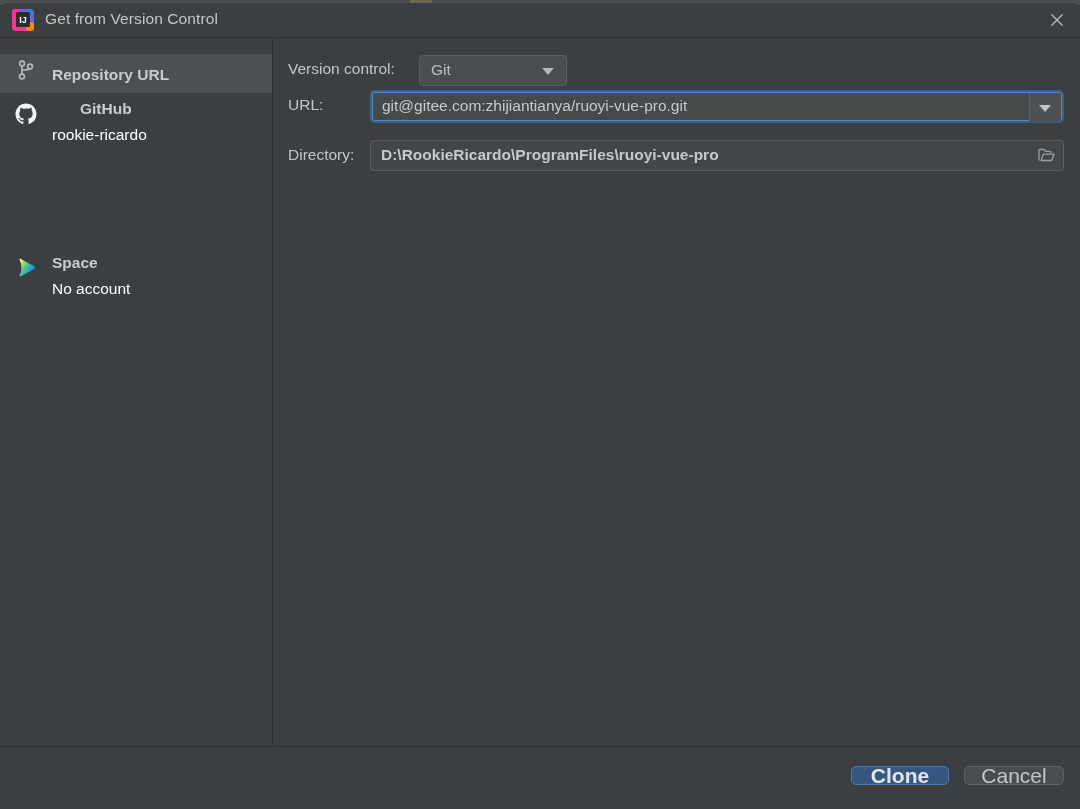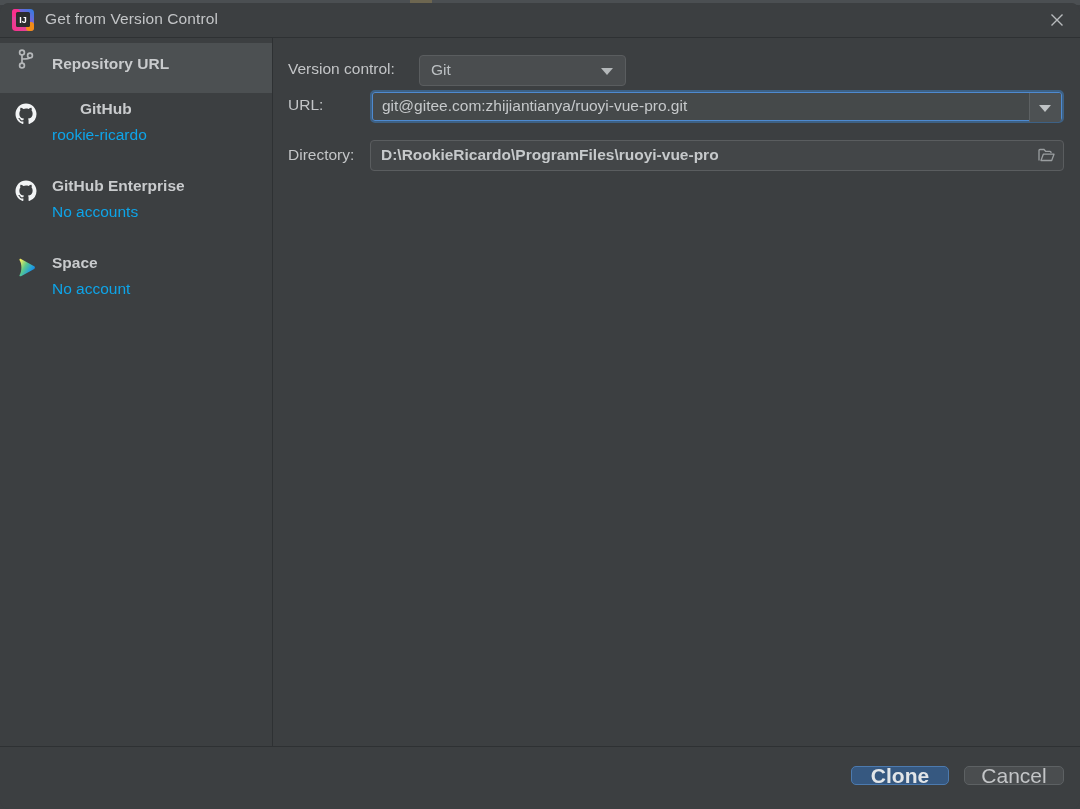--- a/index.html
+++ b/index.html
@@ -102,21 +102,21 @@
     left: 52px; top: 4px;
     font-size: 15.5px;
     font-weight: bold;
     color: #c9cbcd;
     white-space: nowrap;
   }
   .side-sub {
     position: absolute;
     left: 52px;
     font-size: 15.5px;
-    color: #0ea5e9;
+    color: #ffffff;
     white-space: nowrap;
     text-align: center;
   }
 
   
   .content {
     position: absolute;
     left: 274px; top: 35px;
     width: 806px; height: 708px;
   }
@@ -124,21 +124,21 @@
     position: absolute;
     font-size: 15.5px;
     color: #c3c5c7;
     white-space: nowrap;
   }
 
   
   .combo {
     position: absolute;
     left: 145px; top: 17px;
-    width: 207px; height: 31px;
+    width: 148px; height: 31px;
     background: #4a4d4f;
     border: 1px solid #5a5d5f;
     border-radius: 4px;
     box-sizing: border-box;
     cursor: default;
   }
   .combo-val {
     position: absolute;
     left: 11px; top: 5px;
     font-size: 15.5px;
@@ -286,21 +286,21 @@
     <div class="title-text">Get from Version Control</div>
     <div class="close-btn">
       <svg width="14" height="14" viewBox="0 0 14 14">
         <path d="M1.5 1.5 L12.5 12.5 M12.5 1.5 L1.5 12.5" stroke="#b8bbbd" stroke-width="1.4" fill="none"></path>
       </svg>
     </div>
   </div>
 
   <div class="sidebar">
 
-    <div class="side-item selected" style="top:5px;height:50px;">
+    <div class="side-item selected" style="top:16px;height:39px;">
       <span class="side-icon">
         <svg width="24" height="24" viewBox="0 0 24 24">
           <circle cx="8" cy="5.5" r="2.4" fill="none" stroke="#b5b8ba" stroke-width="1.7"></circle>
           <circle cx="16" cy="8.5" r="2.4" fill="none" stroke="#b5b8ba" stroke-width="1.7"></circle>
           <circle cx="8" cy="18.5" r="2.4" fill="none" stroke="#b5b8ba" stroke-width="1.7"></circle>
           <path d="M8 8 L8 16" stroke="#b5b8ba" stroke-width="1.7" fill="none"></path>
           <path d="M8 12 Q15 12 15.7 11" stroke="#b5b8ba" stroke-width="1.7" fill="none"></path>
         </svg>
       </span>
       <span class="side-label" style="top:12px;">Repository URL</span>
@@ -315,35 +315,20 @@
             0-1.14.41-2.08 1.07-2.82-.11-.26-.47-1.33.1-2.76 0 0 .88-.28 2.87 1.08a9.7 9.7 0 0 1 2.61-.35c.89 0
             1.78.12 2.61.35 1.99-1.37 2.87-1.08 2.87-1.08.57 1.43.21 2.5.1 2.76.67.74 1.07 1.67 1.07 2.82 0
             4.03-2.45 4.92-4.78 5.18.38.33.71.96.71 1.95 0 1.41-.01 2.54-.01 2.89 0 .28.19.62.72.51A10.52
             10.52 0 0 0 22.5 12c0-5.8-4.7-10.5-10.5-10.5z"></path>
         </svg>
       </span>
       <span class="side-label" style="top:2px;margin-left:28px;">GitHub</span>
       <span class="side-sub" style="top:28px;">rookie-ricardo</span>
     </div>
 
-    <div class="side-item" style="top:137px;height:60px;">
-      <span class="side-icon">
-        <svg width="24" height="24" viewBox="0 0 24 24">
-          <path fill="#f2f4f5" d="M12 1.5C6.2 1.5 1.5 6.2 1.5 12c0 4.64 3.01 8.58 7.18 9.97.53.1.72-.23.72-.51
-            0-.25-.01-1.09-.01-1.98-2.63.48-3.32-.64-3.53-1.23-.12-.3-.63-1.23-1.08-1.48-.37-.2-.9-.68-.02-.7.83-.01
-            1.42.76 1.62 1.08.95 1.59 2.46 1.14 3.06.87.1-.69.37-1.14.67-1.41-2.33-.26-4.77-1.17-4.77-5.18
-            0-1.14.41-2.08 1.07-2.82-.11-.26-.47-1.33.1-2.76 0 0 .88-.28 2.87 1.08a9.7 9.7 0 0 1 2.61-.35c.89 0
-            1.78.12 2.61.35 1.99-1.37 2.87-1.08 2.87-1.08.57 1.43.21 2.5.1 2.76.67.74 1.07 1.67 1.07 2.82 0
-            4.03-2.45 4.92-4.78 5.18.38.33.71.96.71 1.95 0 1.41-.01 2.54-.01 2.89 0 .28.19.62.72.51A10.52
-            10.52 0 0 0 22.5 12c0-5.8-4.7-10.5-10.5-10.5z"></path>
-        </svg>
-      </span>
-      <span class="side-label" style="top:2px;">GitHub Enterprise</span>
-      <span class="side-sub" style="top:28px;">No accounts</span>
-    </div>
 
     <div class="side-item" style="top:214px;height:60px;">
       <span class="side-icon">
         <svg width="24" height="24" viewBox="0 0 24 24">
           <defs>
             <linearGradient id="spg" x1="0" y1="0.2" x2="1" y2="0.9">
               <stop offset="0%" stop-color="#f3ec5e"></stop>
               <stop offset="35%" stop-color="#5bc98c"></stop>
               <stop offset="70%" stop-color="#1f9ce0"></stop>
               <stop offset="100%" stop-color="#0f6fd6"></stop>

